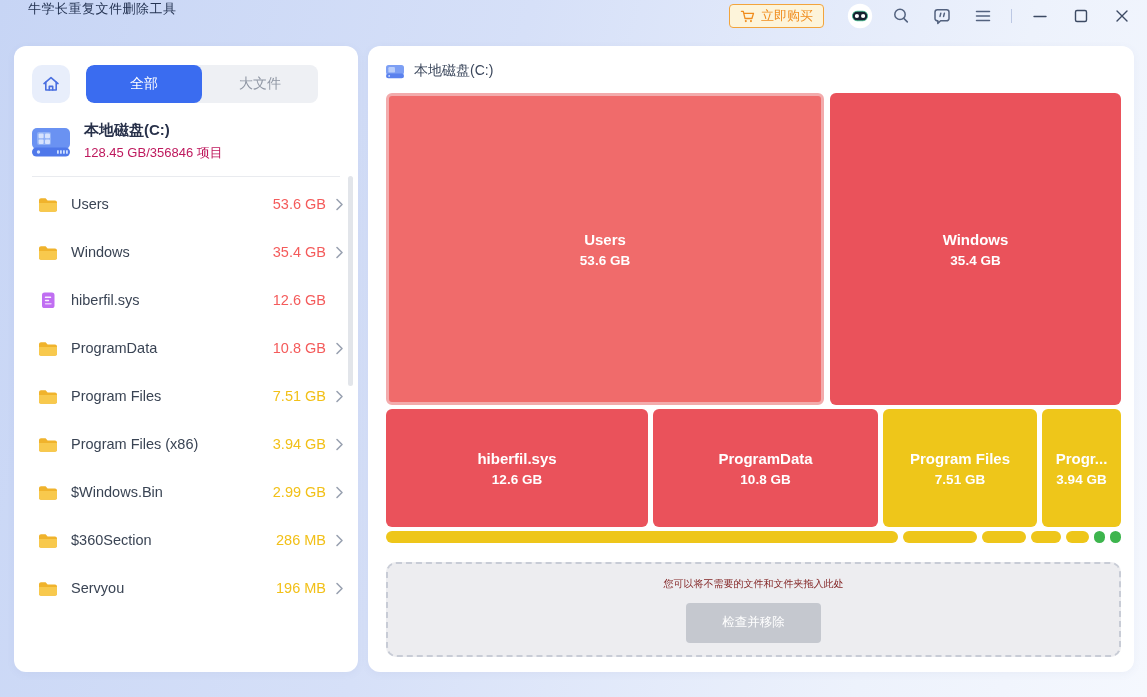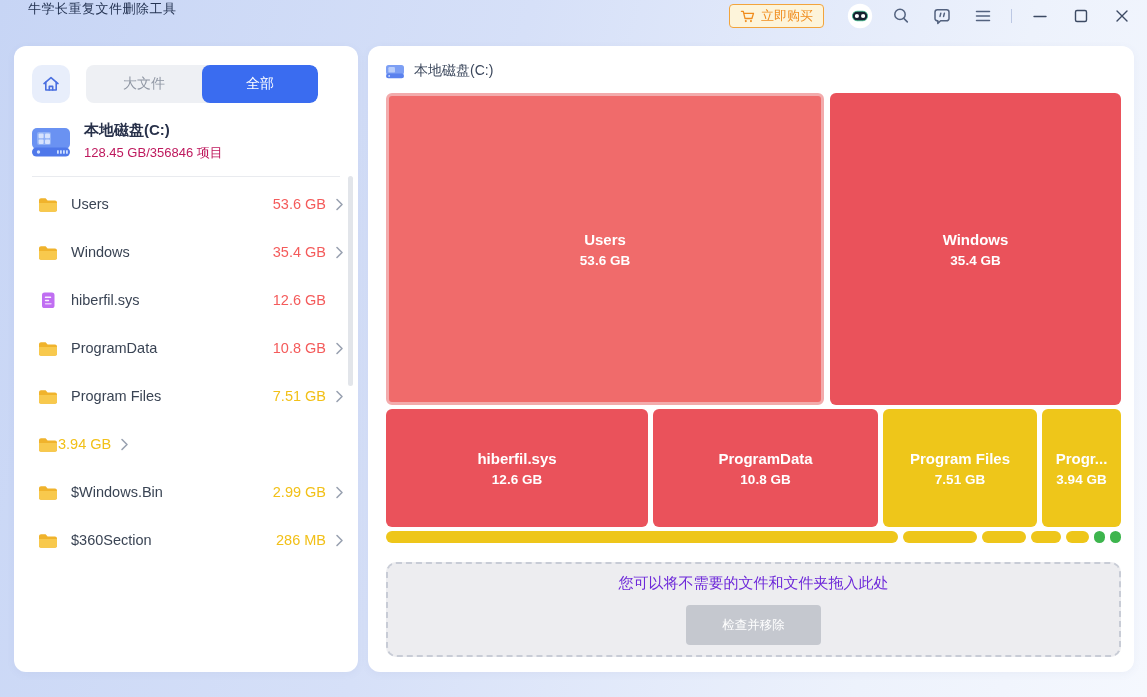--- a/index.html
+++ b/index.html
@@ -64,21 +64,21 @@
   .b-programfiles86{ flex:1;text-align:center; }
   .tm-strip{ display:flex; gap:5px; height:12px; }
   .seg{ border-radius:6px; cursor:pointer; }
   .s1{ width:512px; } .s2{ width:74px; } .s3{ width:44px; } .s4{ width:30px; } .s5{ width:23px; } .s6{ width:11px; } .s7{ flex:1; }
   
   .dropzone{
     margin:19px 0 0 18px; width:735px; height:95px;
     background:#ededf0; border:2px dashed #c8ccd6; border-radius:10px;
     display:flex; flex-direction:column; align-items:center; justify-content:center; gap:12px;
   }
-  .dz-hint{ font-size:15px; color:#6d28d9; }
+  .dz-hint{ font-size:10px; color:#7f1d1d; }
   .dz-btn{ width:135px; height:40px; background:#c5c8cf; border:none; border-radius:4px; color:#fff; font-size:12.5px; cursor:pointer; font-family:inherit; }
   svg{ display:block; }
 </style>
 </head>
 <body>
 
 <div class="titlebar">
   <div class="tb-title">牛学长重复文件删除工具</div>
   <div class="tb-actions">
     <button class="buy-btn">
@@ -142,22 +142,22 @@
     <button class="home-btn">
       <span>
         <svg width="20" height="20" viewBox="0 0 20 20" fill="none" stroke="#4a6fe0" stroke-width="1.6" stroke-linecap="round" stroke-linejoin="round">
           <path d="M3 9.6 10 3.6l7 6"></path>
             <path d="M4.8 8.4V16h10.4V8.4"></path>
             <path d="M8.3 16v-3.6h3.4V16"></path>
         </svg>
       </span>
     </button>
     <div class="tabs">
+      <div class="tab active">全部</div>
       <div class="tab">大文件</div>
-      <div class="tab active">全部</div>
     </div>
   </div>
 
   <div class="disk-row">
     <span>
       <svg width="42" height="36" viewBox="0 0 42 36">
         <rect x="2" y="4" width="38" height="21" rx="5" fill="#6a92f2"></rect>
         <rect x="7" y="8" width="14" height="13" rx="2" fill="#8fb0f6"></rect>
         <rect x="8.6" y="9.6" width="5" height="4.6" rx="1" fill="#d7e3fd"></rect>
         <rect x="15" y="9.6" width="5" height="4.6" rx="1" fill="#d7e3fd"></rect>
@@ -253,20 +253,21 @@
           </svg>
         </span>
     </div>
     <div class="f-row">
       <span>
           <svg width="20" height="17" viewBox="0 0 20 17">
             <path d="M1 4.2C1 3.1 1.9 2.2 3 2.2h4.6l2 2.3H17c1.1 0 2 .9 2 2v7.3c0 1.1-.9 2-2 2H3c-1.1 0-2-.9-2-2Z" fill="#f0b32c"></path>
             <path d="M1 7h18v6.8c0 1.1-.9 2-2 2H3c-1.1 0-2-.9-2-2Z" fill="#f8c94d"></path>
           </svg>
         </span>
+      <span class="f-name">Program Files (x86)</span>
       <span class="f-size tone-gold">3.94 GB</span>
       <span class="chev">
           <svg width="9" height="13" viewBox="0 0 9 13" fill="none" stroke="#9aa2b1" stroke-width="1.6" stroke-linecap="round" stroke-linejoin="round">
             <path d="M2 1.5 7 6.5 2 11.5"></path>
           </svg>
         </span>
     </div>
     <div class="f-row">
       <span>
           <svg width="20" height="17" viewBox="0 0 20 17">
@@ -284,20 +285,35 @@
     </div>
     <div class="f-row">
       <span>
           <svg width="20" height="17" viewBox="0 0 20 17">
             <path d="M1 4.2C1 3.1 1.9 2.2 3 2.2h4.6l2 2.3H17c1.1 0 2 .9 2 2v7.3c0 1.1-.9 2-2 2H3c-1.1 0-2-.9-2-2Z" fill="#f0b32c"></path>
             <path d="M1 7h18v6.8c0 1.1-.9 2-2 2H3c-1.1 0-2-.9-2-2Z" fill="#f8c94d"></path>
           </svg>
         </span>
       <span class="f-name">$360Section</span>
       <span class="f-size tone-gold">286 MB</span>
+      <span class="chev">
+          <svg width="9" height="13" viewBox="0 0 9 13" fill="none" stroke="#9aa2b1" stroke-width="1.6" stroke-linecap="round" stroke-linejoin="round">
+            <path d="M2 1.5 7 6.5 2 11.5"></path>
+          </svg>
+        </span>
+    </div>
+    <div class="f-row">
+      <span>
+          <svg width="20" height="17" viewBox="0 0 20 17">
+            <path d="M1 4.2C1 3.1 1.9 2.2 3 2.2h4.6l2 2.3H17c1.1 0 2 .9 2 2v7.3c0 1.1-.9 2-2 2H3c-1.1 0-2-.9-2-2Z" fill="#f0b32c"></path>
+            <path d="M1 7h18v6.8c0 1.1-.9 2-2 2H3c-1.1 0-2-.9-2-2Z" fill="#f8c94d"></path>
+          </svg>
+        </span>
+      <span class="f-name">Servyou</span>
+      <span class="f-size tone-gold">196 MB</span>
       <span class="chev">
           <svg width="9" height="13" viewBox="0 0 9 13" fill="none" stroke="#9aa2b1" stroke-width="1.6" stroke-linecap="round" stroke-linejoin="round">
             <path d="M2 1.5 7 6.5 2 11.5"></path>
           </svg>
         </span>
     </div>
   </div>
   <div class="scroll-thumb"></div>
 </div>
 

